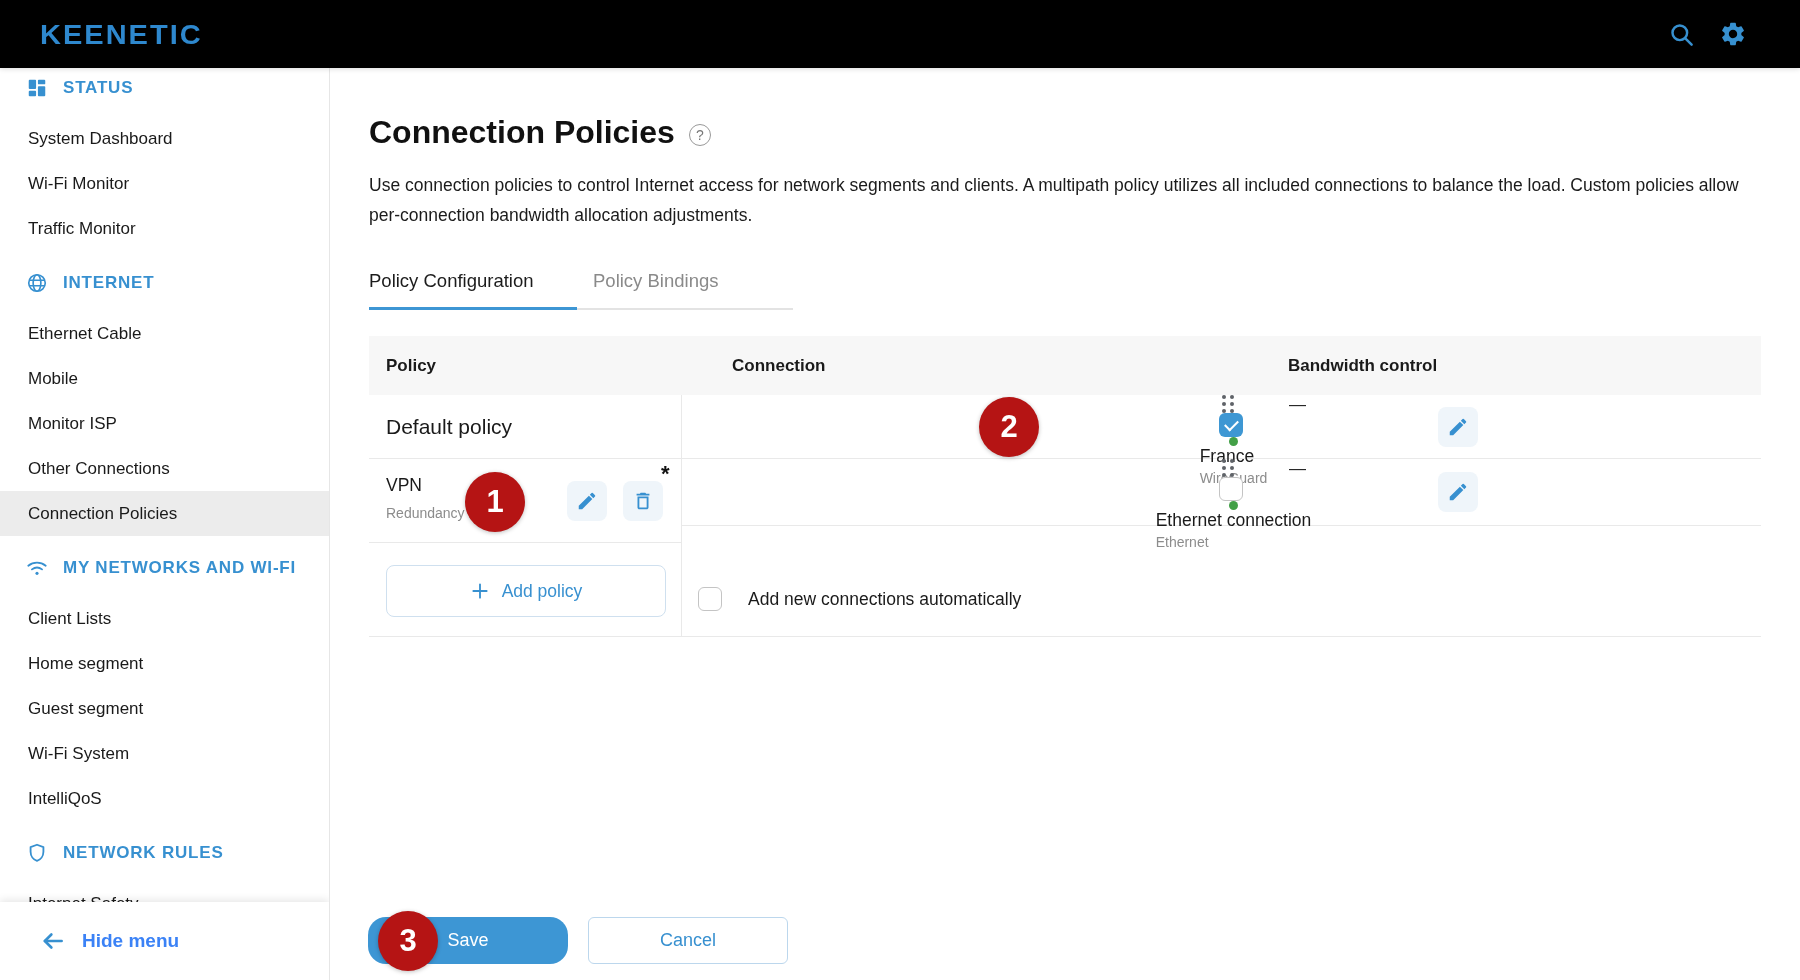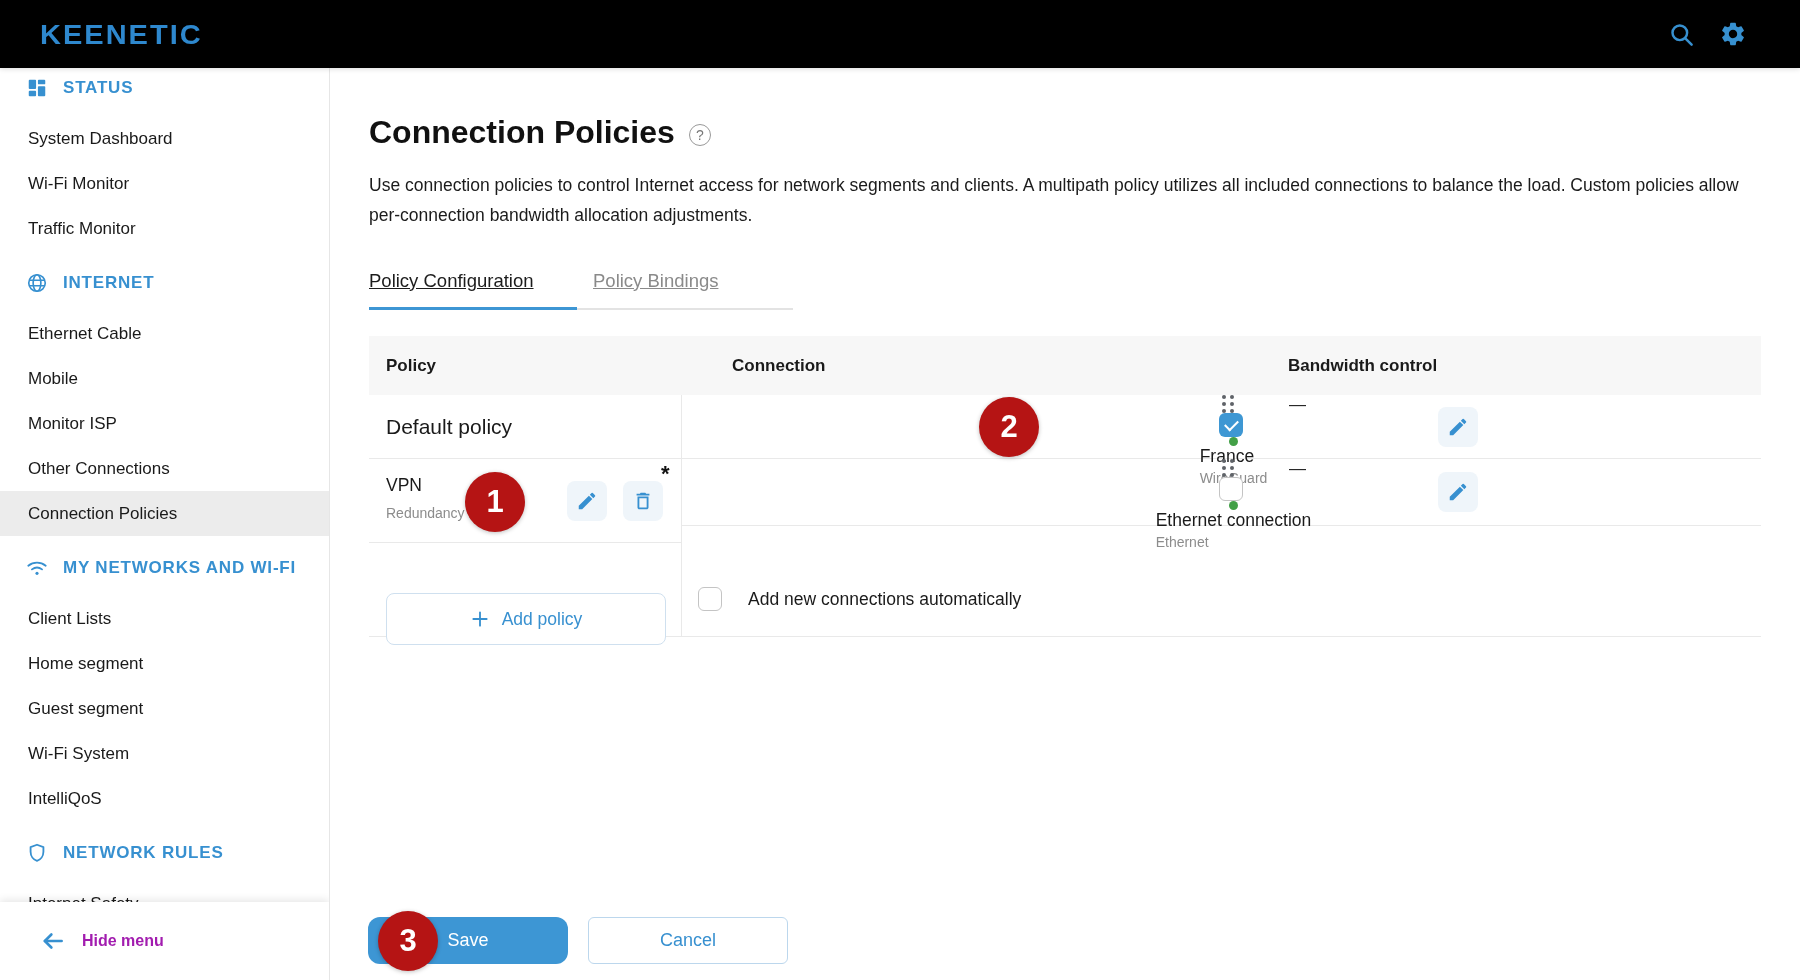--- a/index.html
+++ b/index.html
@@ -35,21 +35,21 @@
   .nav-item {
     display:flex; align-items:center; height:45px; padding-left:28px;
     font-size:17px; color:#1a1a1a; cursor:pointer; white-space:nowrap;
   }
   .nav-item.active { background:#ececec; }
   .sidebar-footer {
     position:absolute; left:0; right:0; bottom:0; height:78px; background:#fff;
     box-shadow:0 -2px 8px rgba(0,0,0,.10);
     display:flex; align-items:center; gap:16px; padding-left:40px; z-index:20; cursor:pointer;
   }
-  .sidebar-footer .hm-label { font-size:16px; font-weight:700; color:#a21caf; }
+  .sidebar-footer .hm-label { font-size:19px; font-weight:700; color:#3b82f6; }
 
   
   .main { position:absolute; left:331px; top:68px; right:0; bottom:0; background:#fff; }
 
   .page-title {
     position:absolute; left:38px; top:46px;
     font-size:32px; font-weight:700; color:#111;
     display:flex; align-items:center; gap:14px;
   }
   .help-icon {
@@ -57,21 +57,21 @@
     font-size:14px; font-weight:400; color:#777;
     display:flex; align-items:center; justify-content:center; margin-top:5px; cursor:pointer;
   }
   .description {
     position:absolute; left:38px; top:102px; width:1392px;
     font-size:17.5px; line-height:30px; color:#1b1b1b;
   }
 
   
   .tabs { position:absolute; left:38px; top:202px; display:flex; width:424px; border-bottom:2px solid #e3e3e3; }
-  .tab { font-size:18.5px; padding-bottom:15px; cursor:pointer;text-decoration:underline; }
+  .tab { font-size:18.5px; padding-bottom:15px; cursor:pointer; }
   .tab.active { width:208px; color:#1c1c1c; font-weight:500; border-bottom:3px solid #3d96d4; margin-bottom:-2.5px; }
   .tab.inactive { margin-left:16px; color:#8a8a8a; }
 
   
   .ptable { position:absolute; left:38px; top:268px; width:1392px; }
   .ptable-header { position:relative; height:59px; background:#f7f7f7; }
   .ptable-header span { position:absolute; top:50%; transform:translateY(-50%); font-size:17px; font-weight:700; color:#1a1a1a; }
   .hdr-policy { left:17px; } .hdr-conn { left:363px; } .hdr-bw { left:919px; }
   .ptable-body { display:flex; border-bottom:1px solid #e9e9e9; }
   .col-left { width:313px; border-right:1px solid #e9e9e9; }
@@ -84,21 +84,21 @@
   .vpn-actions { position:absolute; top:22px; left:198px; display:flex; gap:16px; }
   .sq-btn {
     width:40px; height:40px; border-radius:8px; background:#eff5fa;
     display:flex; align-items:center; justify-content:center; cursor:pointer; border:none;
   }
   .modified-marker { position:absolute; top:2px; left:292px; font-size:22px; font-weight:700; color:#111; }
   .addpolicy-wrap { height:93px; padding:22px 0 0 17px; }
   .addpolicy-btn {
     width:280px; height:52px; background:#fff; border:1px solid #cfe0ef; border-radius:8px;
     display:flex; align-items:center; justify-content:center; gap:12px;
-    font-size:17.5px; color:#3790d0; cursor:pointer;margin-top:28px;
+    font-size:17.5px; color:#3790d0; cursor:pointer;
   }
 
   .conn-row { position:relative; display:flex; align-items:center; border-bottom:1px solid #e9e9e9;flex-direction:column; }
   .conn-row.r1 { height:64px; } .conn-row.r2 { height:67px; }
   .auto-row { position:relative; height:110px; display:flex; align-items:center; padding-top:36px; }
 
   .drag { width:13px; display:grid; grid-template-columns:repeat(2,4px); grid-template-rows:repeat(3,4px); gap:3px 4px; margin-left:14px; cursor:grab; }
   .drag i { width:4px; height:4px; border-radius:50%; background:#5f6368; }
   .cb { width:24px; height:24px; border-radius:6px; margin-left:19px; cursor:pointer; position:relative; flex:0 0 auto; }
   .cb.checked { background:#3e97d3; }
@@ -112,21 +112,21 @@
   .conn-name { font-size:17.5px; color:#1a1a1a; }
   .conn-type { font-size:14px; color:#8c8c8c; }
   .bw-dash { position:absolute; left:607px; font-size:17px; color:#222; }
   .bw-edit { position:absolute; left:756px; top:50%; transform:translateY(-50%); }
   .auto-row .cb { margin-left:16px; }
   .auto-label { margin-left:26px; font-size:17.5px; color:#1a1a1a; cursor:pointer; }
 
   
   .actions { position:absolute; left:37px; top:849px; display:flex; gap:20px; z-index:15; }
   .btn-save {
-    width:200px; height:47px; background:#3d96d4; color:#fff; border:none; border-radius:12px;
+    width:200px; height:47px; background:#3d96d4; color:#fff; border:none; border-radius:18px;
     font-size:18px; font-family:"Liberation Sans",sans-serif; cursor:pointer;
   }
   .btn-cancel {
     width:200px; height:47px; background:#fff; color:#3790d0; border:1px solid #bcd7ed; border-radius:6px;
     font-size:18px; font-family:"Liberation Sans",sans-serif; cursor:pointer;
   }
 
   
   .badge {
     position:absolute; width:60px; height:60px; border-radius:50%;

